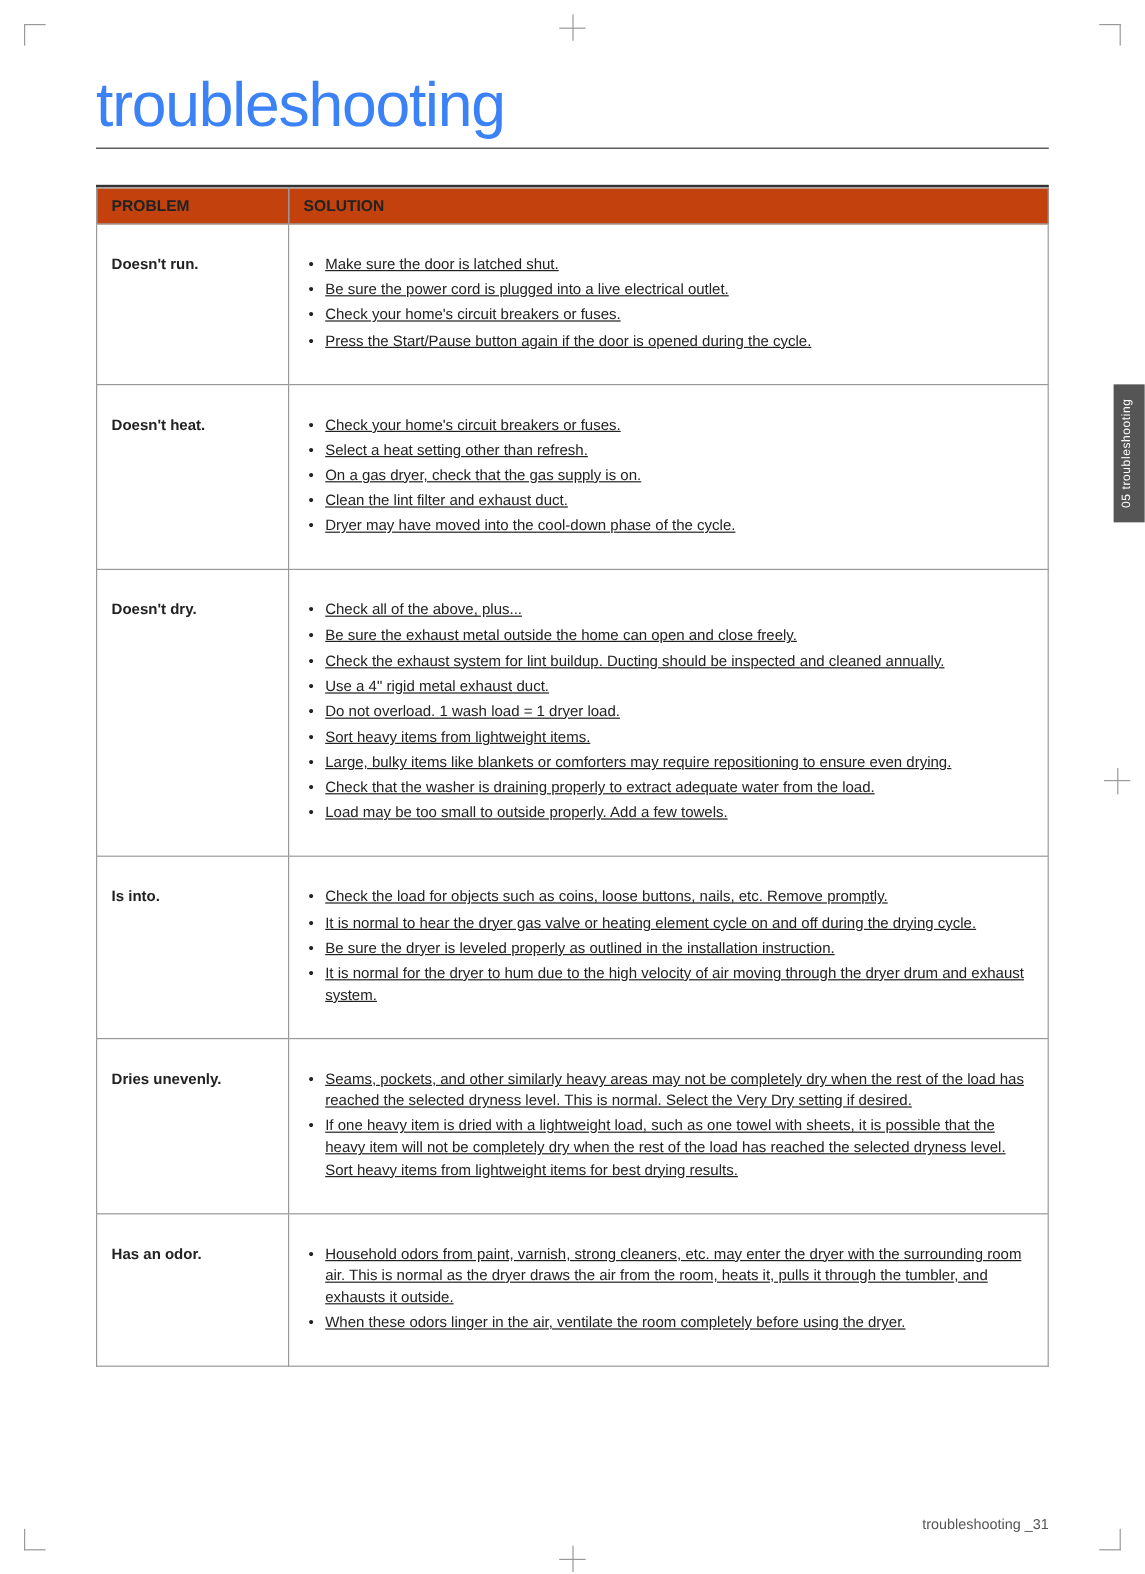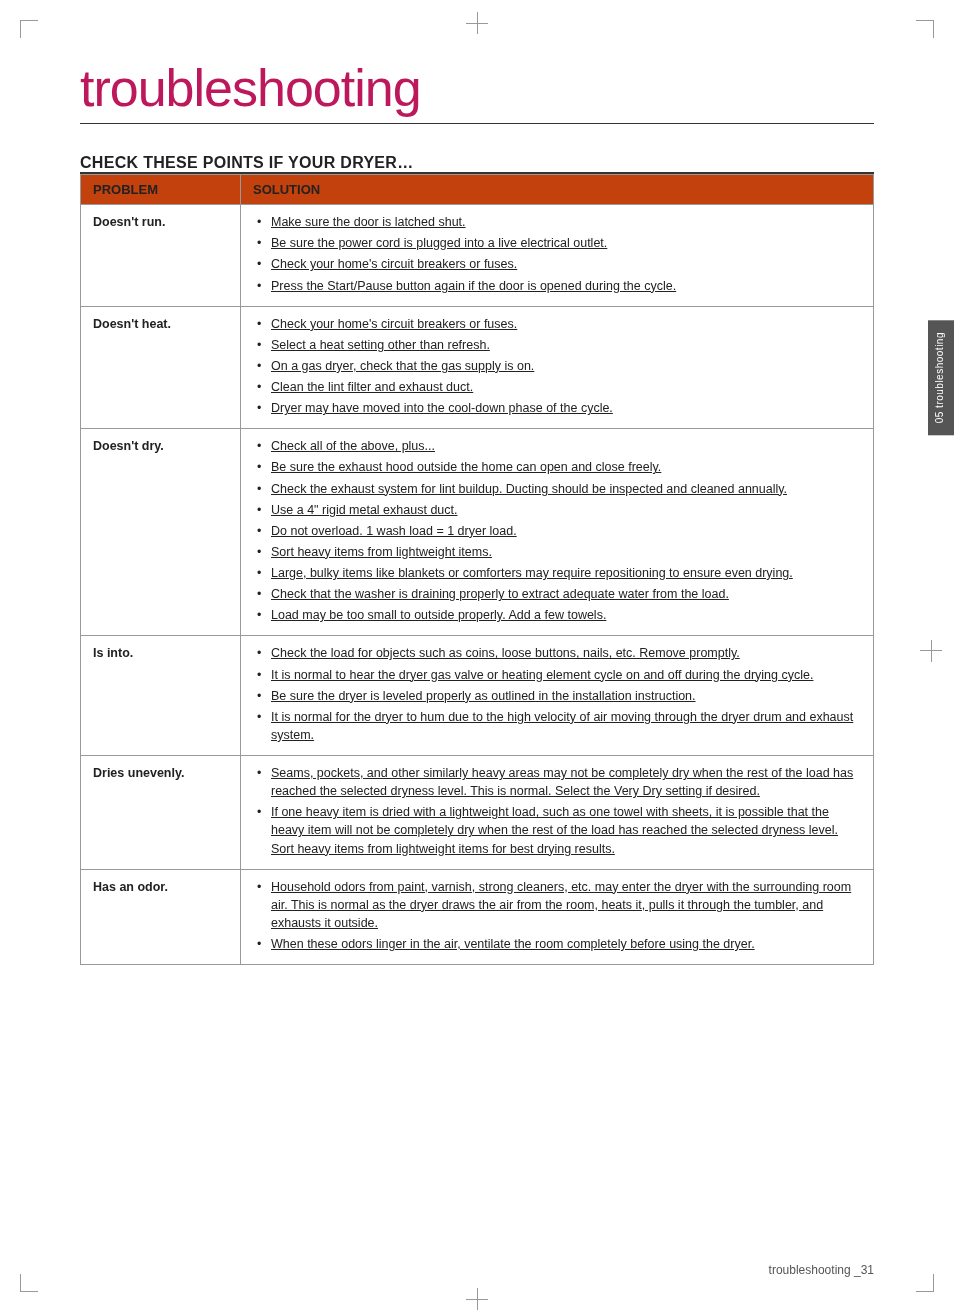--- a/index.html
+++ b/index.html
@@ -120,21 +120,21 @@
       color: white;
       font-size: 10px;
       padding: 12px 6px;
       letter-spacing: 0.5px;
     }
 
     
     .page-title {
       font-size: 52px;
       font-weight: 300;
-      color: #be185d;
+      color: #3b82f6;
       letter-spacing: -1px;
       margin-bottom: 6px;
       line-height: 1.1;
       font-family: Arial, Helvetica, sans-serif;
     }
     .title-underline {
       width: 100%;
       height: 1px;
       background: #333;
       margin-bottom: 30px;
@@ -167,21 +167,21 @@
       border: 1px solid #999;
       padding: 7px 12px;
       font-size: 13px;
       font-weight: bold;
       text-align: left;
       color: #222;
     }
 
     .trouble-table td {
       border: 1px solid #999;
-      padding: 8px 12px;
+      padding: 24px 12px;
       vertical-align: top;
       font-size: 12.5px;
       line-height: 1.45;
       color: #222;
     }
 
     .trouble-table td.problem-col {
       width: 160px;
       font-weight: bold;
       font-size: 12.5px;
@@ -228,21 +228,20 @@
 
   <div class="crosshair-top"></div>
   <div class="crosshair-bottom"></div>
   <div class="crosshair-right"></div>
 
   <div class="side-tab">05 troubleshooting</div>
 
   <h1 class="page-title">troubleshooting</h1>
   <div class="title-underline"></div>
 
-  <p class="section-heading">CHECK THESE POINTS IF YOUR DRYER…</p>
   <div class="section-heading-bar"></div>
 
   <table class="trouble-table">
     <thead>
       <tr>
         <th>PROBLEM</th>
         <th>SOLUTION</th>
       </tr>
     </thead>
     <tbody id="table-body">
@@ -267,21 +266,21 @@
               <li>Clean the lint filter and exhaust duct.</li>
               <li>Dryer may have moved into the cool-down phase of the cycle.</li>
             </ul>
           </td>
         </tr>
         <tr>
           <td class="problem-col">Doesn't dry.</td>
           <td class="solution-col">
             <ul>
               <li>Check all of the above, plus...</li>
-              <li>Be sure the exhaust hood outside the home can open and close freely.</li>
+              <li>Be sure the exhaust metal outside the home can open and close freely.</li>
               <li>Check the exhaust system for lint buildup. Ducting should be inspected and cleaned annually.</li>
               <li>Use a 4" rigid metal exhaust duct.</li>
               <li>Do not overload. 1 wash load = 1 dryer load.</li>
               <li>Sort heavy items from lightweight items.</li>
               <li>Large, bulky items like blankets or comforters may require repositioning to ensure even drying.</li>
               <li>Check that the washer is draining properly to extract adequate water from the load.</li>
               <li>Load may be too small to outside properly. Add a few towels.</li>
             </ul>
           </td>
         </tr>

